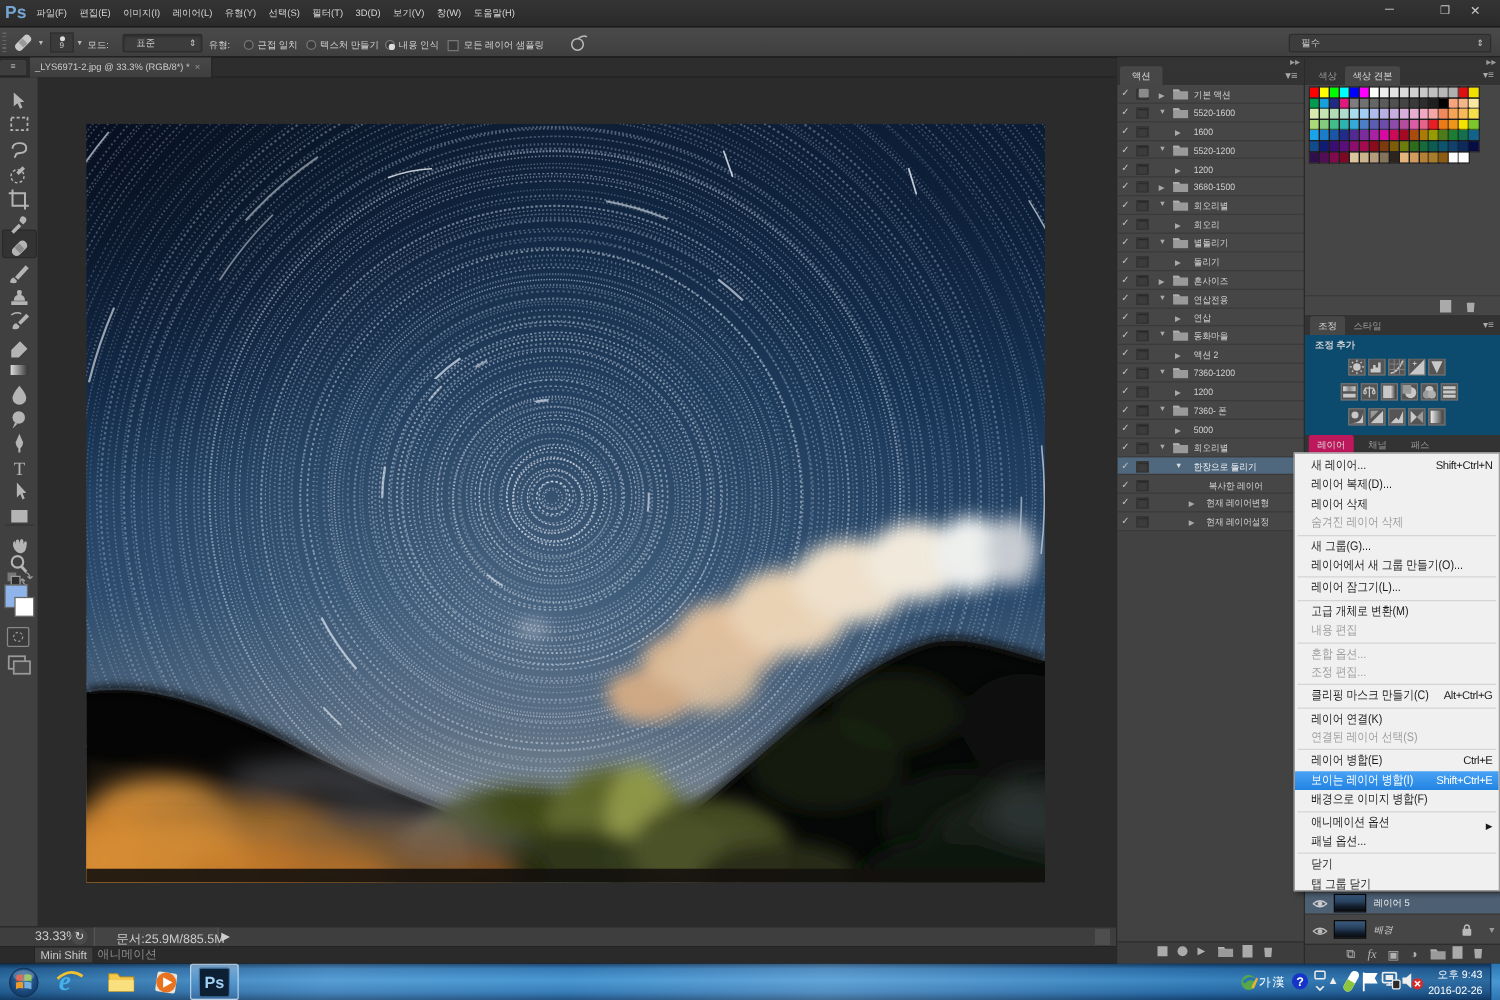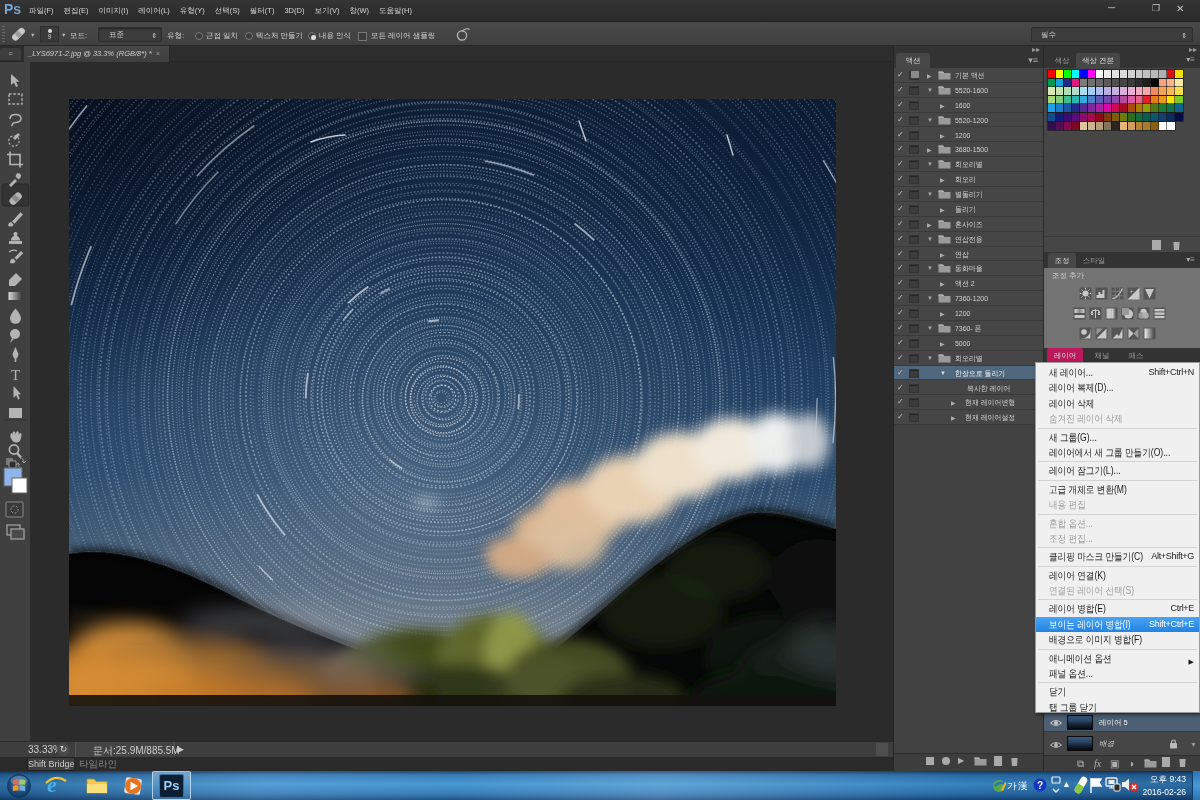--- a/index.html
+++ b/index.html
@@ -46,21 +46,21 @@
   <span class="abs" style="left:371px;top:9px;">모든 레이어 샘플링</span>
   <svg class="abs" style="left:454px;top:5px;" width="18" height="16">
       <circle cx="8" cy="8.5" r="4.6" fill="none" stroke="#bbb" stroke-width="1.2"></circle>
       <path d="M8 4 Q13 0.5 15.5 2.5" stroke="#bbb" fill="none" stroke-width="1.2"></path>
     </svg>
   <div class="abs" style="left:1031px;top:5px;width:162px;height:15px;background:#3c3c3c;border:1px solid #2d2d2d;border-radius:2px;color:#ccc;line-height:13px;padding-left:9px;font-size:7.5px;">필수<span style="position:absolute;right:5px;top:1px;font-size:7px;">⇕</span></div>
 </div>
 
 <div class="abs" style="left:0;top:46px;width:893px;height:16px;background:#2d2d2d;border-bottom:1px solid #262626;">
   <div class="abs" style="left:0;top:2px;width:21px;height:12px;background:#3e3e3e;border-radius:2px 2px 0 0;color:#aaa;font-size:7px;text-align:center;line-height:12px;">≡</div>
-  <div class="abs" style="left:24px;top:0;width:146px;height:16px;background:linear-gradient(#484848,#3e3e3e);border-right:1px solid #262626;color:#ccc;font-size:7.5px;line-height:16px;padding-left:4px;white-space:nowrap;font-style:italic;">_LYS6971-2.jpg @ 33.3% (RGB/8*) * <span style="color:#999;margin-left:2px;">×</span></div>
+  <div class="abs" style="left:24px;top:0;width:146px;height:16px;background:linear-gradient(#484848,#3e3e3e);border-right:1px solid #262626;color:#ccc;font-size:7.5px;line-height:16px;padding-left:4px;white-space:nowrap;">_LYS6971-2.jpg @ 33.3% (RGB/8*) * <span style="color:#999;margin-left:2px;">×</span></div>
 </div>
 
 <div class="abs" style="left:0;top:62px;width:31px;height:679px;background:#404040;border-right:1px solid #2c2c2c;">
   <svg width="31" height="679" style="position:absolute;left:0;top:0;">
     <defs>
         <linearGradient id="gtool" x1="0" y1="0" x2="1" y2="0">
           <stop offset="0" stop-color="#ddd"></stop>
           <stop offset="1" stop-color="#333"></stop>
         </linearGradient>
       </defs>
@@ -452,22 +452,22 @@
 <div class="abs" style="left:0px;top:741px;width:893px;height:16px;background:#3e3e3e;border-top:1px solid #2a2a2a;color:#ccc;font-size:10px;">
   <span class="abs" style="left:28px;top:2px;">33.33%</span>
   <span class="abs" style="left:57px;top:1px;width:13px;height:13px;background:#4a4a4a;border-radius:7px;color:#ddd;font-size:9px;text-align:center;line-height:13px;">↻</span>
   <span class="abs" style="left:75px;top:0px;width:100px;height:15px;background:#444;border-left:1px solid #555;border-right:1px solid #555;"></span>
   <span class="abs" style="left:93px;top:2px;">문서:25.9M/885.5M</span>
   <span class="abs" style="left:177px;top:2px;color:#ccc;font-size:9px;">▶</span>
   <span class="abs" style="left:876px;top:1px;width:12px;height:13px;background:#4e4e4e;"></span>
 </div>
 
 <div class="abs" style="left:0;top:757px;width:893px;height:14px;background:#2a2a2a;">
-  <div class="abs" style="left:27px;top:0;width:48px;height:14px;background:#3e3e3e;border:1px solid #222;color:#ccc;font-size:9px;line-height:13px;text-align:center;white-space:nowrap;">Shift Bridge</div>
-  <div class="abs" style="left:78px;top:0;width:40px;height:14px;color:#8a8a8a;font-size:9.5px;line-height:13px;text-align:center;white-space:nowrap;">타임라인</div>
+  <div class="abs" style="left:27px;top:0;width:48px;height:14px;background:#3e3e3e;border:1px solid #222;color:#ccc;font-size:9px;line-height:13px;text-align:center;white-space:nowrap;">Mini Shift</div>
+  <div class="abs" style="left:78px;top:0;width:40px;height:14px;color:#8a8a8a;font-size:9.5px;line-height:13px;text-align:center;white-space:nowrap;">애니메이션</div>
 </div>
 
 <div class="abs" style="left:893px;top:46px;width:150px;height:725px;background:#434343;border-left:1px solid #262626;">
   <div class="abs" style="left:0;top:0;width:150px;height:7px;background:#333;">
       <span class="abs" style="right:4px;top:-1px;color:#999;font-size:8px;">▸▸</span>
     </div>
   <div class="abs" style="left:0;top:7px;width:150px;height:15px;background:#333;">
     <div class="abs" style="left:2px;top:0;width:34px;height:15px;background:#474747;border-radius:2px 2px 0 0;color:#d8d8d8;text-align:center;line-height:15px;">액션</div>
     <span class="abs" style="right:6px;top:2px;color:#aaa;font-size:9px;">▾≡</span>
   </div>
@@ -814,21 +814,21 @@
   <div class="abs" style="left:0;top:190px;width:157px;height:16px;background:#464646;border-top:1px solid #3a3a3a;">
     <span class="abs" style="right:40px;top:3px;width:9px;height:10px;background:#aaa;"></span>
     <span class="abs" style="right:20px;top:3px;width:9px;height:10px;background:#aaa;clip-path:polygon(15% 20%,85% 20%,78% 100%,22% 100%);"></span>
   </div>
 
   <div class="abs" style="left:0;top:206px;width:157px;height:16px;background:#333;">
     <div class="abs" style="left:4px;top:1px;width:28px;height:15px;background:#474747;border-radius:2px 2px 0 0;color:#d8d8d8;text-align:center;line-height:15px;">조정</div>
     <div class="abs" style="left:32px;top:1px;width:36px;height:15px;color:#9a9a9a;text-align:center;line-height:15px;">스타일</div>
     <span class="abs" style="right:6px;top:3px;color:#aaa;font-size:8px;">▾≡</span>
   </div>
-  <div class="abs" style="left:0;top:222px;width:157px;height:92px;background:#737373;">
+  <div class="abs" style="left:0;top:222px;width:157px;height:92px;background:#0c4a6e;font-weight:bold;">
     <div class="abs" style="left:8px;top:3px;color:#cfcfcf;">조정 추가</div>
     <svg class="abs" style="left:0;top:19px;" width="157" height="60">
       <defs>
         <linearGradient id="rgrad" x1="0" y1="0" x2="1" y2="0">
             <stop offset="0" stop-color="#ddd"></stop>
             <stop offset="0.5" stop-color="#888"></stop>
             <stop offset="1" stop-color="#ccc"></stop>
           </linearGradient>
         <linearGradient id="ggrad" x1="0" y1="0" x2="1" y2="0">
             <stop offset="0" stop-color="#eee"></stop>
@@ -973,21 +973,21 @@
 <div style="position:relative;height:15.4px;line-height:15.5px;padding-left:13px;color:#1a1a1a;white-space:nowrap;"><span style="display:inline-block;transform:scaleX(0.86);transform-origin:0 50%;">레이어에서 새 그룹 만들기(O)...</span></div>
 <div style="height:1px;background:#d4d4d4;margin:1px 2px;"></div>
 <div style="position:relative;height:15.4px;line-height:15.5px;padding-left:13px;color:#1a1a1a;white-space:nowrap;"><span style="display:inline-block;transform:scaleX(0.86);transform-origin:0 50%;">레이어 잠그기(L)...</span></div>
 <div style="height:1px;background:#d4d4d4;margin:1px 2px;"></div>
 <div style="position:relative;height:15.4px;line-height:15.5px;padding-left:13px;color:#1a1a1a;white-space:nowrap;"><span style="display:inline-block;transform:scaleX(0.86);transform-origin:0 50%;">고급 개체로 변환(M)</span></div>
 <div style="position:relative;height:15.4px;line-height:15.5px;padding-left:13px;color:#9d9d9d;white-space:nowrap;"><span style="display:inline-block;transform:scaleX(0.86);transform-origin:0 50%;">내용 편집</span></div>
 <div style="height:1px;background:#d4d4d4;margin:1px 2px;"></div>
 <div style="position:relative;height:15.4px;line-height:15.5px;padding-left:13px;color:#9d9d9d;white-space:nowrap;"><span style="display:inline-block;transform:scaleX(0.86);transform-origin:0 50%;">혼합 옵션...</span></div>
 <div style="position:relative;height:15.4px;line-height:15.5px;padding-left:13px;color:#9d9d9d;white-space:nowrap;"><span style="display:inline-block;transform:scaleX(0.86);transform-origin:0 50%;">조정 편집...</span></div>
 <div style="height:1px;background:#d4d4d4;margin:1px 2px;"></div>
-<div style="position:relative;height:15.4px;line-height:15.5px;padding-left:13px;color:#1a1a1a;white-space:nowrap;"><span style="display:inline-block;transform:scaleX(0.86);transform-origin:0 50%;">클리핑 마스크 만들기(C)</span><span style="position:absolute;right:5px;color:#1a1a1a;font-size:9px;letter-spacing:-0.3px;">Alt+Shift+G</span></div>
+<div style="position:relative;height:15.4px;line-height:15.5px;padding-left:13px;color:#1a1a1a;white-space:nowrap;"><span style="display:inline-block;transform:scaleX(0.86);transform-origin:0 50%;">클리핑 마스크 만들기(C)</span><span style="position:absolute;right:5px;color:#1a1a1a;font-size:9px;letter-spacing:-0.3px;">Alt+Ctrl+G</span></div>
 <div style="height:1px;background:#d4d4d4;margin:1px 2px;"></div>
 <div style="position:relative;height:15.4px;line-height:15.5px;padding-left:13px;color:#1a1a1a;white-space:nowrap;"><span style="display:inline-block;transform:scaleX(0.86);transform-origin:0 50%;">레이어 연결(K)</span></div>
 <div style="position:relative;height:15.4px;line-height:15.5px;padding-left:13px;color:#9d9d9d;white-space:nowrap;"><span style="display:inline-block;transform:scaleX(0.86);transform-origin:0 50%;">연결된 레이어 선택(S)</span></div>
 <div style="height:1px;background:#d4d4d4;margin:1px 2px;"></div>
 <div style="position:relative;height:15.4px;line-height:15.5px;padding-left:13px;color:#1a1a1a;white-space:nowrap;"><span style="display:inline-block;transform:scaleX(0.86);transform-origin:0 50%;">레이어 병합(E)</span><span style="position:absolute;right:5px;color:#1a1a1a;font-size:9px;letter-spacing:-0.3px;">Ctrl+E</span></div>
 <div style="position:relative;height:15.4px;line-height:15.5px;padding-left:13px;color:#ffffff;background:linear-gradient(#4aa3f5,#2283e2);white-space:nowrap;"><span style="display:inline-block;transform:scaleX(0.86);transform-origin:0 50%;">보이는 레이어 병합(I)</span><span style="position:absolute;right:5px;color:#ffffff;font-size:9px;letter-spacing:-0.3px;">Shift+Ctrl+E</span></div>
 <div style="position:relative;height:15.4px;line-height:15.5px;padding-left:13px;color:#1a1a1a;white-space:nowrap;"><span style="display:inline-block;transform:scaleX(0.86);transform-origin:0 50%;">배경으로 이미지 병합(F)</span></div>
 <div style="height:1px;background:#d4d4d4;margin:1px 2px;"></div>
 <div style="position:relative;height:15.4px;line-height:15.5px;padding-left:13px;color:#1a1a1a;white-space:nowrap;"><span style="display:inline-block;transform:scaleX(0.86);transform-origin:0 50%;">애니메이션 옵션</span><span style="position:absolute;right:5px;color:#1a1a1a;font-size:7px;top:3px;">▶</span></div>
 <div style="position:relative;height:15.4px;line-height:15.5px;padding-left:13px;color:#1a1a1a;white-space:nowrap;"><span style="display:inline-block;transform:scaleX(0.86);transform-origin:0 50%;">패널 옵션...</span></div>

